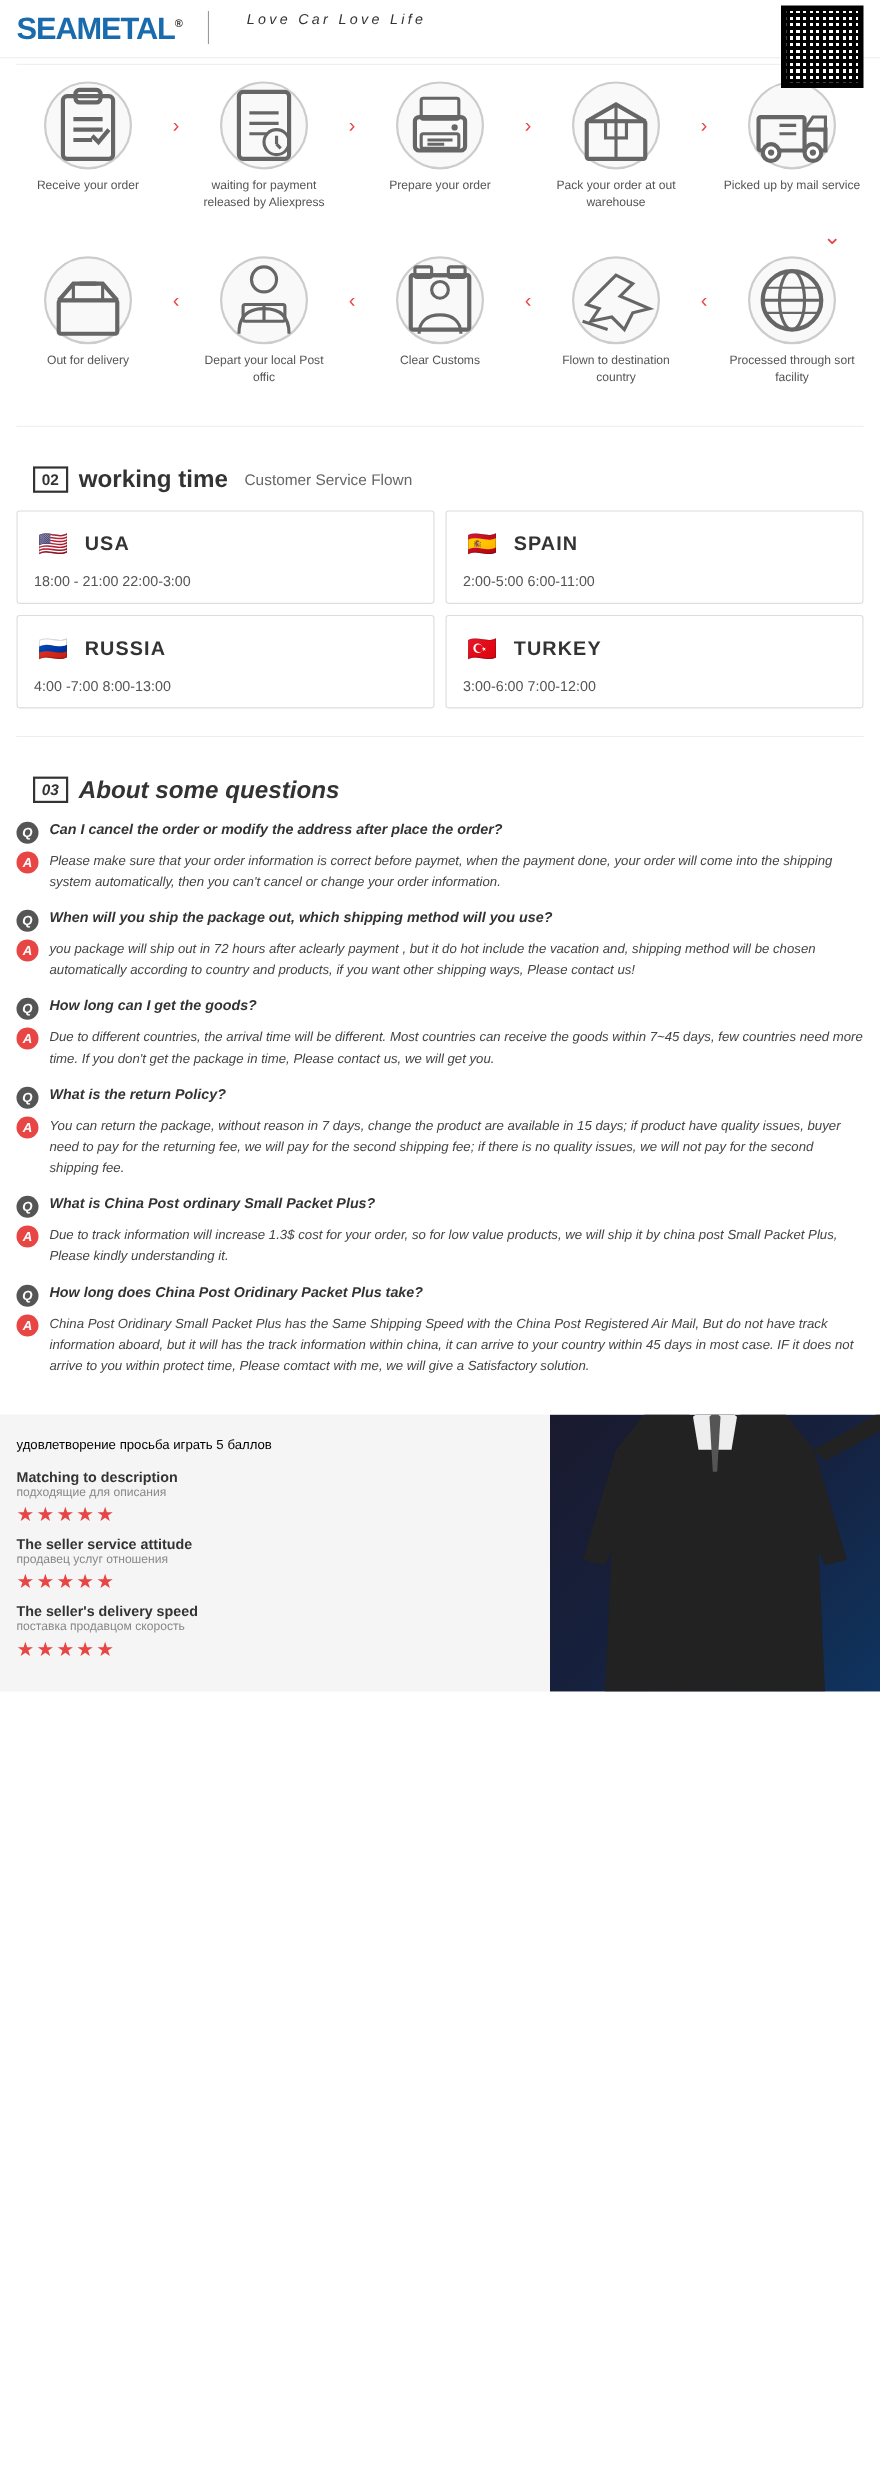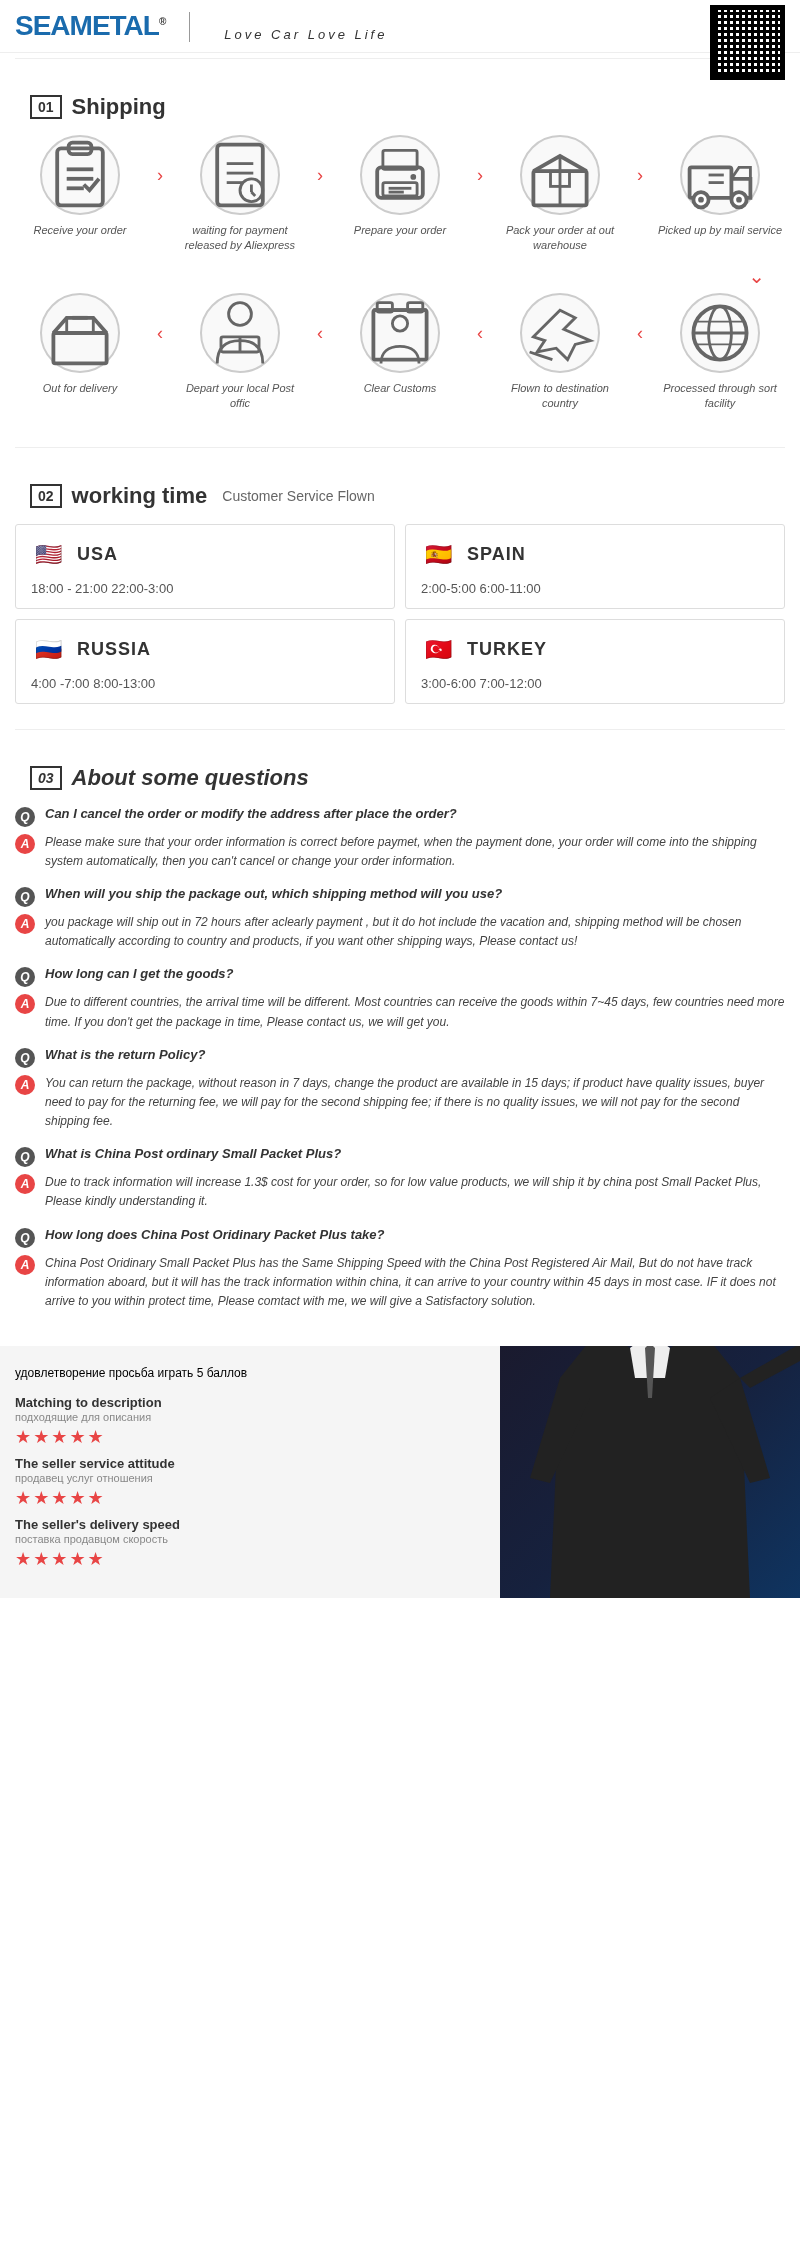--- a/index.html
+++ b/index.html
@@ -113,21 +113,20 @@
       justify-content: center;
       background: #f9f9f9;
       margin-bottom: 8px;
       font-size: 28px;
       color: #555;
     }
     .step-label {
       font-size: 11px;
       color: #555;
       line-height: 1.4;
-      font-style: italic;
     }
     .arrow-right {
       font-size: 18px;
       color: #e84545;
       margin-top: 30px;
       flex-shrink: 0;
     }
     .arrow-left {
       font-size: 18px;
       color: #e84545;
@@ -303,39 +302,35 @@
     .divider {
       border: none;
       border-top: 1px solid #eee;
       margin: 5px 15px;
     }
   </style>
 </head>
 <body>
 
 <div class="header">
-  <div style="display:flex;align-items:flex-end;gap:16px;">
+  <div style="display:flex;align-items:flex-start;gap:16px;">
     <span class="logo-text">
       <span class="logo-sea">SEA</span><span class="logo-metal">METAL</span><sup class="logo-reg">®</sup>
     </span>
     <div style="width:1px;height:30px;background:#999;margin:0 8px;"></div>
     <span class="logo-tagline">Love Car Love Life</span>
   </div>
   <div class="qr-code">
     <div class="qr-inner"></div>
   </div>
 </div>
 
 <hr class="divider">
 
 <div class="shipping-section">
-  <div class="section-header">
-    <span class="section-number">01</span>
-    <span class="section-title">Shipping</span>
-  </div>
 
   <div class="steps-row">
 
     <div class="step-item">
       <div class="step-circle">
         <svg viewBox="0 0 40 40" fill="none" xmlns="http://www.w3.org/2000/svg">
           <rect x="8" y="6" width="24" height="30" rx="2" stroke="#666" stroke-width="2" fill="none"></rect>
           <rect x="14" y="3" width="12" height="6" rx="2" stroke="#666" stroke-width="2" fill="none"></rect>
           <line x1="13" y1="17" x2="27" y2="17" stroke="#666" stroke-width="2"></line>
           <line x1="13" y1="22" x2="27" y2="22" stroke="#666" stroke-width="2"></line>

